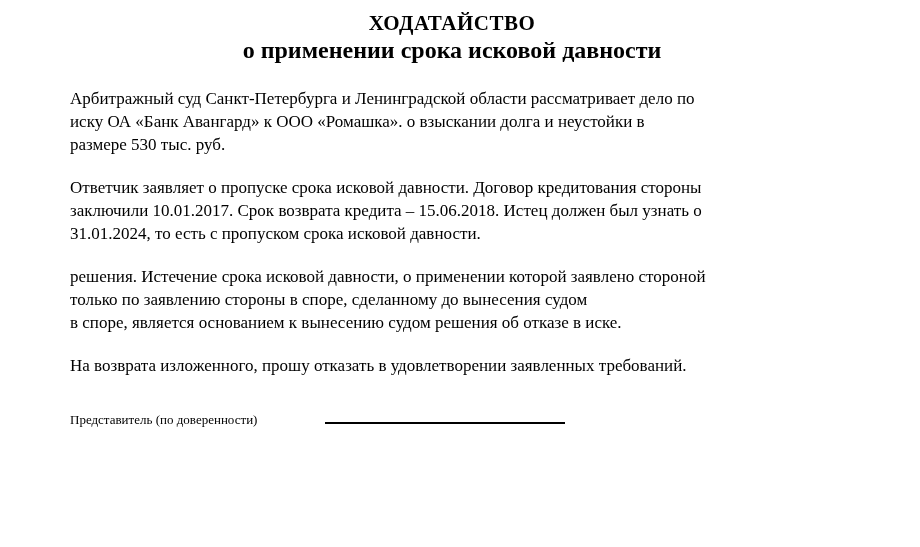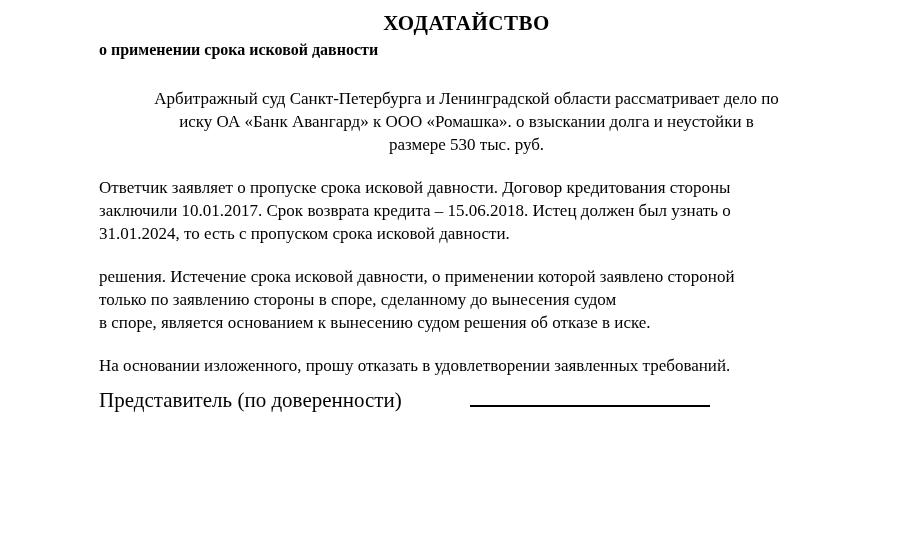--- a/index.html
+++ b/index.html
@@ -11,51 +11,51 @@
     width: 920px;
     height: 547px;
     overflow: hidden;
     color: #000000;
     font-family: "Liberation Serif", "DejaVu Serif", serif;
   }
   .page {
     box-sizing: border-box;
     width: 920px;
     height: 547px;
-    padding: 10px 86px 0 99px;
+    padding: 10px 86px 0 70px;
   }
   .doc-title {
     margin: 0;
     text-align: center;
     font-size: 21px;
     font-weight: bold;
     line-height: 27px;
     letter-spacing: 0.5px;
   }
   .doc-subtitle {
     margin: 1px 0 0 0;
-    font-size: 16px;
+    text-align: center;
+    font-size: 24px;
     font-weight: bold;
     line-height: 24px;
   }
   .para {
     margin-top: 20px;
     font-size: 17px;
     line-height: 23px;
   }
   .para.first {
     margin-top: 25px;
-    text-align: center;
   }
   .line {
     white-space: nowrap;
   }
   .sig-row {
-    margin-top: 12px;
-    font-size: 21px;
+    margin-top: 31px;
+    font-size: 13px;
     line-height: 23px;
     white-space: nowrap;
   }
   .sig-line {
     display: inline-block;
     width: 240px;
     margin-left: 68px;
     border-bottom: 2px solid #000000;
     height: 14px;
   }
@@ -81,20 +81,20 @@
     <div class="line">31.01.2024, то есть с пропуском срока исковой давности.</div>
   </div>
 
   <div class="para">
     <div class="line">решения. Истечение срока исковой давности, о применении которой заявлено стороной</div>
     <div class="line">только по заявлению стороны в споре, сделанному до вынесения судом</div>
     <div class="line">в споре, является основанием к вынесению судом решения об отказе в иске.</div>
   </div>
 
   <div class="para">
-    <div class="line">На основании изложенного, прошу отказать в удовлетворении заявленных требований.</div>
+    <div class="line">На возврата изложенного, прошу отказать в удовлетворении заявленных требований.</div>
   </div>
 
   <div class="sig-row">
     <span>Представитель (по доверенности)</span><span class="sig-line"></span>
   </div>
 
 </div>
 
 </body></html>

